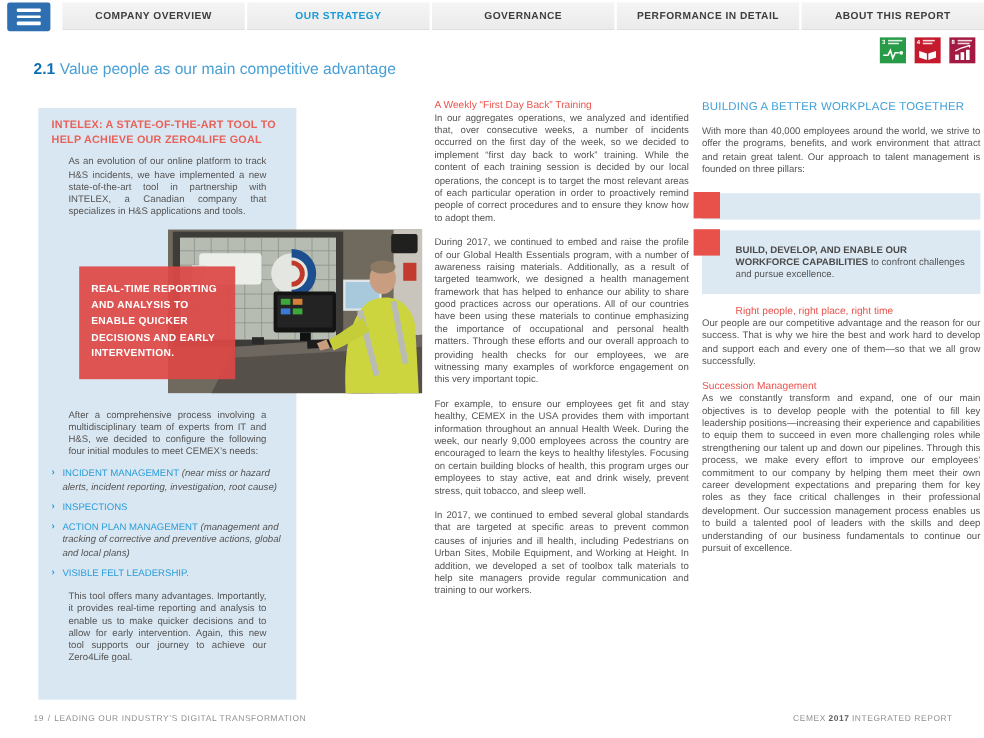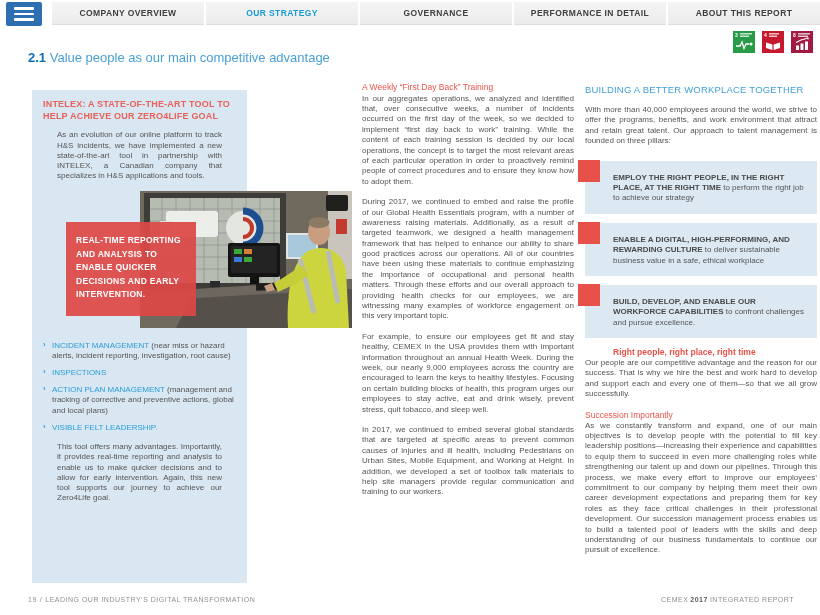--- a/index.html
+++ b/index.html
@@ -45,21 +45,21 @@
   .left-box h3 {
     margin:0 0 8px; color:#e8625a; font-size:9px; line-height:1.3;
     letter-spacing:.2px; font-weight:bold;
   }
   .left-box p { margin:0 14px 9px; font-size:8px; line-height:1.28; color:#555; text-align:justify; }
   .photo-spacer { height:150px; }
   .module-list { list-style:none; margin:0 0 9px; padding:0; }
   .module-list li { position:relative; padding-left:9px; margin:0 0 7px; font-size:8px; line-height:1.28; }
   .module-list .chev { position:absolute; left:0; top:-1px; color:#2b9cd8; font-weight:bold; }
   .mod-title { color:#2b9cd8; }
-  .mod-detail { color:#555; }
+  .mod-detail { color:#555;font-style:italic; }
 
   
   .photo { position:absolute; left:140px; top:191px; width:212px; height:137px; overflow:hidden; }
   .overlay {
     position:absolute; left:66px; top:222px; width:130px; height:94px;
     background:rgba(221,72,70,.93); color:#fff; padding:12px 10px;
     font-size:8.5px; font-weight:bold; line-height:1.6; letter-spacing:.3px;
   }
 
   
@@ -69,21 +69,21 @@
 
   
   .right-col { position:absolute; left:585px; top:84px; width:232px; }
   .right-col h2 { margin:0 0 10px; color:#3fa0d8; font-size:9.5px; font-weight:normal; letter-spacing:.2px; }
   .right-col p.intro { margin:0 0 14px; font-size:8px; line-height:1.3; color:#555; text-align:justify; }
   .pillar { position:relative; background:#dce9f3; margin:0 0 9px; padding:12px 10px 10px 28px; }
   .pillar .sq { position:absolute; left:-7px; top:-1px; width:22px; height:22px; background:#e8514a; }
   .pillar p { margin:0; font-size:8px; line-height:1.3; color:#555; }
   .pillar strong { color:#4a4a4a; }
   .right-col h5 { margin:8px 0 1px; color:#e8514a; font-size:8.5px; }
-  .right-col h5.bold { font-weight:bold;padding-left:28px; }
+  .right-col h5.bold { font-weight:normal;padding-left:28px; }
   .right-col h5.normal { font-weight:normal; color:#ea544d; }
   .right-col p.body { margin:0 0 10px; font-size:8px; line-height:1.3; color:#555; text-align:justify; }
 
   
   .footer-left { position:absolute; left:28px; top:596px; font-size:7px; color:#8f8f8f; letter-spacing:.5px; }
   .footer-left .sep { margin:0 3px; }
   .footer-right { position:absolute; right:26px; top:596px; font-size:7px; color:#8f8f8f; letter-spacing:.5px; }
   .footer-right .year { font-weight:bold; color:#5a5a5a; margin:0 2px; }
 </style>
 </head>
@@ -133,20 +133,21 @@
 </div>
 
 <div class="page-heading">
   <span class="num">2.1</span><span class="rest"> Value people as our main competitive advantage</span>
 </div>
 
 <div class="left-box">
   <h3>INTELEX: A STATE-OF-THE-ART TOOL TO HELP ACHIEVE OUR ZERO4LIFE GOAL</h3>
   <p>As an evolution of our online platform to track H&amp;S incidents, we have implemented a new state-of-the-art tool in partnership with INTELEX, a Canadian company that specializes in H&amp;S applications and tools.</p>
   <div class="photo-spacer"></div>
+  <p>After a comprehensive process involving a multidisciplinary team of experts from IT and H&amp;S, we decided to configure the following four initial modules to meet CEMEX’s needs:</p>
   <ul class="module-list">
     <li>
       <span class="chev">›</span>
       <span class="mod-title">INCIDENT MANAGEMENT</span><span class="mod-detail"> (near miss or hazard alerts, incident reporting, investigation, root cause)</span>
     </li>
     <li>
       <span class="chev">›</span>
       <span class="mod-title">INSPECTIONS</span><span class="mod-detail"></span>
     </li>
     <li>
@@ -230,34 +231,29 @@
     <p>In 2017, we continued to embed several global standards that are targeted at specific areas to prevent common causes of injuries and ill health, including Pedestrians on Urban Sites, Mobile Equipment, and Working at Height. In addition, we developed a set of toolbox talk materials to help site managers provide regular communication and training to our workers.</p>
   </section>
 </div>
 
 <div class="right-col">
   <h2>BUILDING A BETTER WORKPLACE TOGETHER</h2>
   <p class="intro">With more than 40,000 employees around the world, we strive to offer the programs, benefits, and work environment that attract and retain great talent. Our approach to talent management is founded on three pillars:</p>
 
   <div class="pillar">
     <span class="sq"></span>
-    <p><strong>EMPLOY THE RIGHT PEOPLE, IN THE RIGHT PLACE, AT THE RIGHT TIME</strong><span> to perform the right job to achieve our strategy</span></p>
-  </div>
-  <div class="pillar">
-    <span class="sq"></span>
-    <p><strong>ENABLE A DIGITAL, HIGH-PERFORMING, AND REWARDING CULTURE</strong><span> to deliver sustainable business value in a safe, ethical workplace</span></p>
   </div>
   <div class="pillar">
     <span class="sq"></span>
     <p><strong>BUILD, DEVELOP, AND ENABLE OUR WORKFORCE CAPABILITIES</strong><span> to confront challenges and pursue excellence.</span></p>
   </div>
 
   <h5 class="bold">Right people, right place, right time</h5>
   <p class="body">Our people are our competitive advantage and the reason for our success. That is why we hire the best and work hard to develop and support each and every one of them—so that we all grow successfully.</p>
-  <h5 class="normal">Succession Importantly</h5>
+  <h5 class="normal">Succession Management</h5>
   <p class="body">As we constantly transform and expand, one of our main objectives is to develop people with the potential to fill key leadership positions—increasing their experience and capabilities to equip them to succeed in even more challenging roles while strengthening our talent up and down our pipelines. Through this process, we make every effort to improve our employees’ commitment to our company by helping them meet their own career development expectations and preparing them for key roles as they face critical challenges in their professional development. Our succession management process enables us to build a talented pool of leaders with the skills and deep understanding of our business fundamentals to continue our pursuit of excellence.</p>
 </div>
 
 <div class="footer-left">
   <span>19</span><span class="sep">/</span><span>LEADING OUR INDUSTRY’S DIGITAL TRANSFORMATION</span>
 </div>
 <div class="footer-right">
   <span>CEMEX</span><span class="year">2017</span><span>INTEGRATED REPORT</span>
 </div>
 

